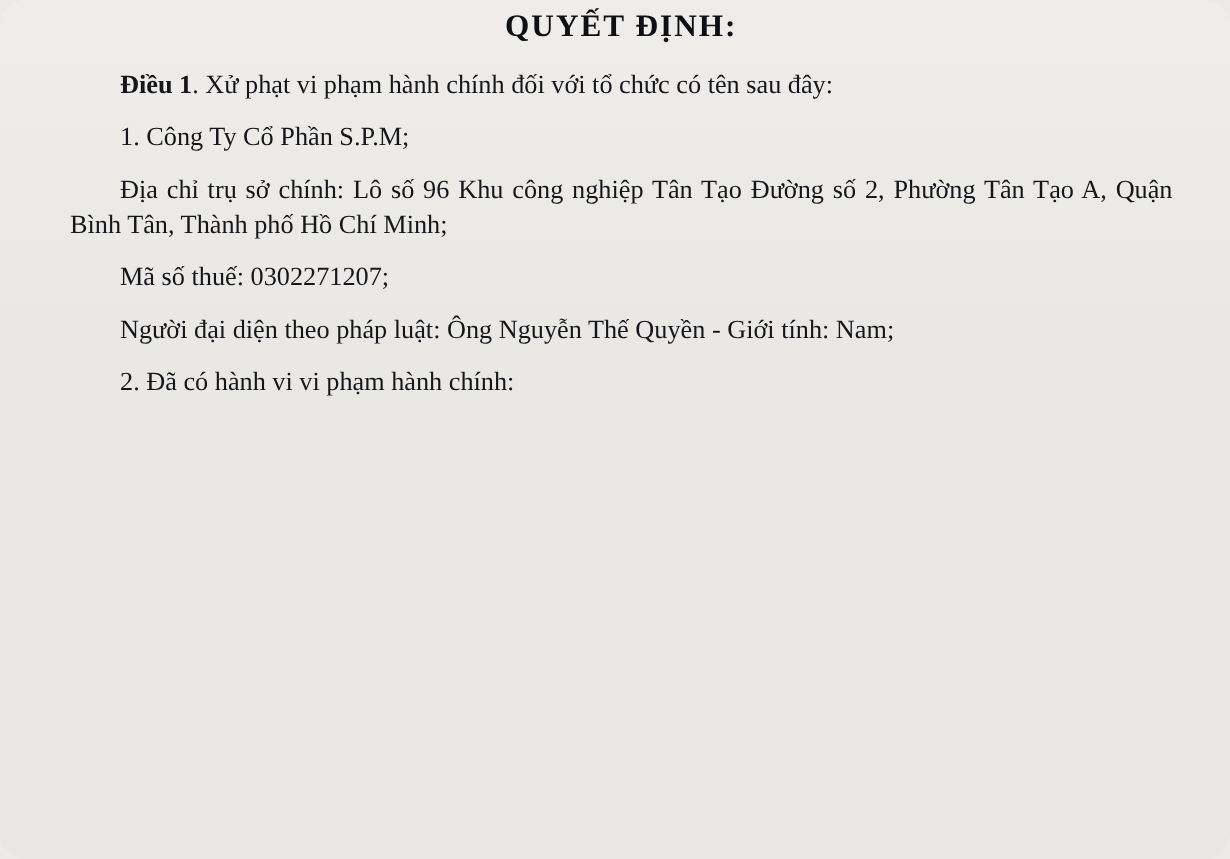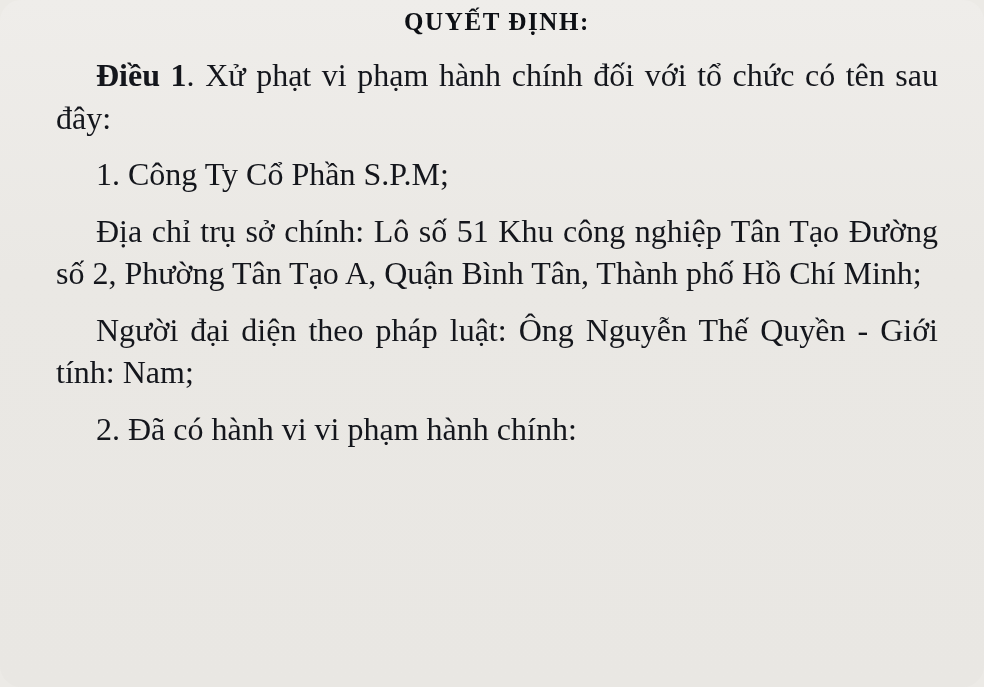--- a/index.html
+++ b/index.html
@@ -26,21 +26,21 @@
   .doc-title {
     text-align: center;
     font-size: 25px;
     font-weight: bold;
     letter-spacing: 1.6px;
     margin: 4px 0 18px 0;
     color: #0d0f14;
   }
   p.para {
     margin: 0 0 14px 0;
-    font-size: 32px;
+    font-size: 21px;
     line-height: 1.33;
     text-align: justify;
     text-justify: inter-word;
     text-indent: 40px;
     color: #14161c;
   }
   p.para:last-child {
     margin-bottom: 0;
   }
   .bold {
@@ -51,23 +51,24 @@
 <body>
 
 <div class="page">
 
   <div class="doc-title">QUYẾT ĐỊNH:</div>
 
   <p class="para"><span class="bold">Điều 1</span><span>. Xử phạt vi phạm hành chính đối với tổ chức có tên sau đây:</span></p>
 
   <p class="para">1. Công Ty Cổ Phần S.P.M;</p>
 
-  <p class="para">Địa chỉ trụ sở chính: Lô số 51 Khu công nghiệp Tân Tạo Đường số 2, Phường Tân Tạo A, Quận Bình Tân, Thành phố Hồ Chí Minh;</p>
+  <p class="para">Địa chỉ trụ sở chính: Lô số 96 Khu công nghiệp Tân Tạo Đường số 2, Phường Tân Tạo A, Quận Bình Tân, Thành phố Hồ Chí Minh;</p>
 
 
+  <p class="para">Mã số thuế: 0302271207;</p>
 
   <p class="para">Người đại diện theo pháp luật: Ông Nguyễn Thế Quyền - Giới tính: Nam;</p>
 
 
   <p class="para">2. Đã có hành vi vi phạm hành chính:</p>
 
 
 
 </div>
 

